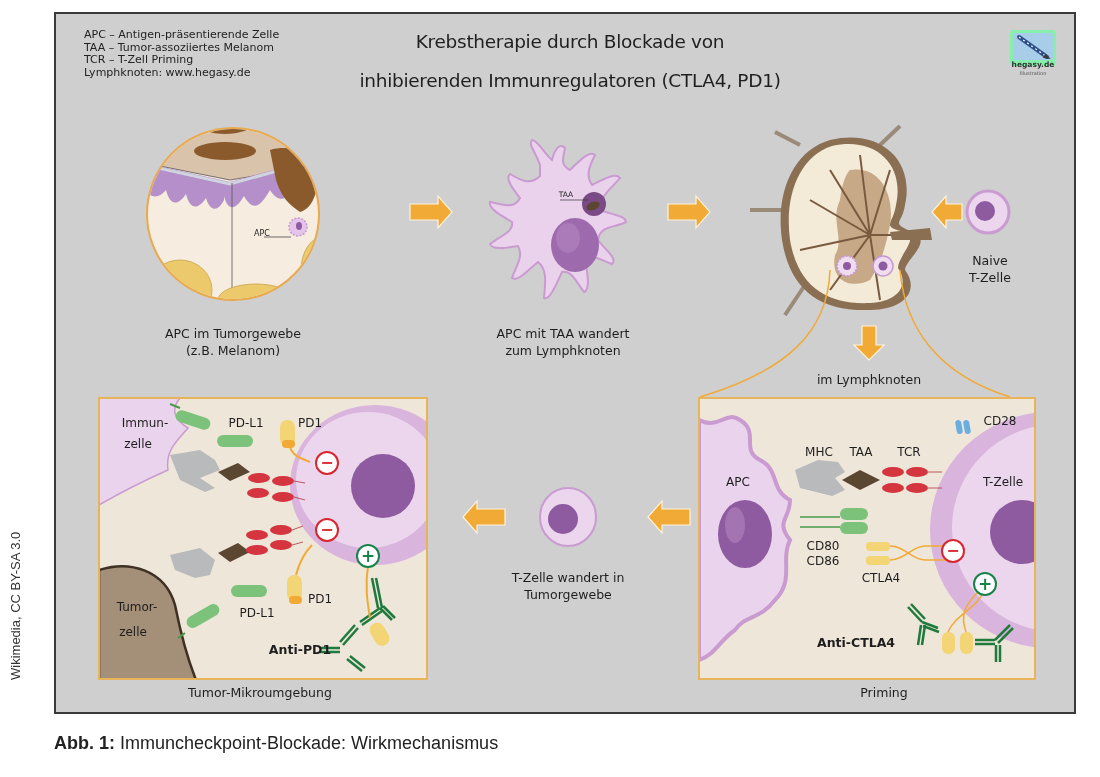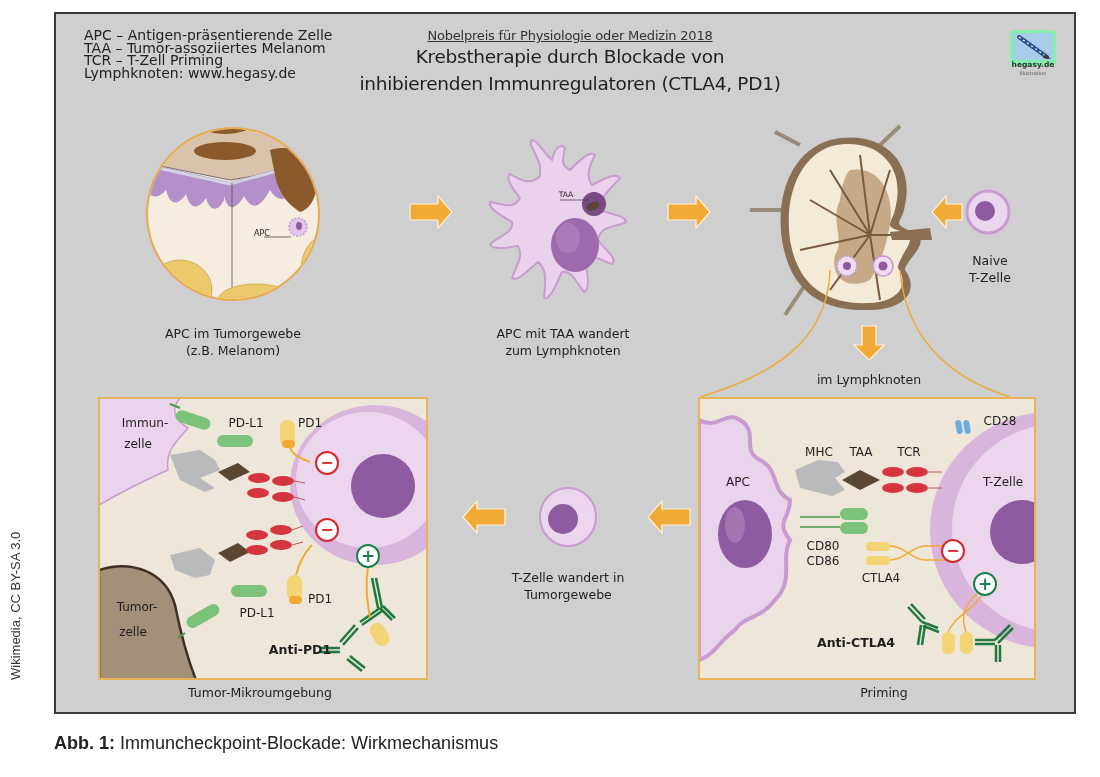--- a/index.html
+++ b/index.html
@@ -1,20 +1,20 @@
 <!DOCTYPE html>
 <html><head>
 <meta charset="utf-8">
 <style>
   html, body { margin:0; padding:0; background:#ffffff; }
   body { width:1100px; height:777px; position:relative; overflow:hidden; font-family:"Liberation Sans", sans-serif; }
   #frame { position:absolute; left:54px; top:12px; width:1022px; height:702px; background:#cfcfd0; border:2px solid #3a3a3a; box-sizing:border-box; }
   #art { position:absolute; left:0; top:0; width:1100px; height:777px; }
   .t { font-family:"DejaVu Sans", sans-serif; fill:#1e1e1e; }
-  .legend { position:absolute; left:84px; top:29px; font-family:"DejaVu Sans", sans-serif; font-size:14px; line-height:12.5px; color:#222; }
+  .legend { position:absolute; left:84px; top:29px; font-family:"DejaVu Sans", sans-serif; font-size:11px; line-height:12.5px; color:#222; }
   .legend div { white-space:nowrap; }
   .title-block { position:absolute; left:330px; top:28px; width:480px; text-align:center; font-family:"DejaVu Sans", sans-serif; color:#1f1f1f; }
   .subtitle { font-size:13px; text-decoration:underline; color:#333; letter-spacing:-0.2px; }
   .maintitle { font-size:18.5px; line-height:27px; letter-spacing:-0.3px; }
   .credit { position:absolute; left:8px; top:560px; width:160px; height:20px; transform-origin:0 0; transform:rotate(-90deg) translate(-120px,0); font-family:"Liberation Sans", sans-serif; font-size:13px; color:#333; white-space:nowrap; }
   .caption { position:absolute; left:54px; top:733px; font-family:"Liberation Sans", sans-serif; font-size:18px; color:#222; }
   .caption b { font-weight:bold; }
   .logo { position:absolute; left:1010px; top:30px; width:46px; height:36px; background:#86efac; border-radius:4px; }
   .logo-inner { position:absolute; left:3px; top:3px; width:40px; height:27px; background:#a8cde8; border-radius:3px; }
   .logo-t1 { position:absolute; left:0; top:30px; width:46px; text-align:center; font-family:"DejaVu Sans", sans-serif; font-size:7.5px; font-weight:bold; color:#333; }
@@ -26,23 +26,22 @@
 <div id="frame"></div>
 
 <div class="legend">
   <div>APC – Antigen-präsentierende Zelle</div>
   <div>TAA – Tumor-assoziiertes Melanom</div>
   <div>TCR – T-Zell Priming</div>
   <div>Lymphknoten: www.hegasy.de</div>
 </div>
 
 <div class="title-block">
-  <div class="subtitle">Nobelpreis für Physiologie oder Medizin 2018</div>
   <div class="maintitle">Krebstherapie durch Blockade von</div>
-  <div class="maintitle" style="margin-top:0">inhibierenden Immunregulatoren (CTLA4, PD1)</div>
+  <div class="maintitle" style="margin-top:12px">inhibierenden Immunregulatoren (CTLA4, PD1)</div>
 </div>
 
 <div class="logo">
   <div class="logo-inner">
     <svg width="40" height="27" viewBox="0 0 40 27">
       <line x1="6" y1="4" x2="34" y2="24" stroke="#2c4f8c" stroke-width="4" stroke-linecap="round"></line>
       <line x1="6" y1="4" x2="34" y2="24" stroke="#fff" stroke-width="1.2" stroke-dasharray="2 3"></line>
       <polygon points="32,21 38,26 30,25" fill="#3a3a3a"></polygon>
     </svg>
   </div>

